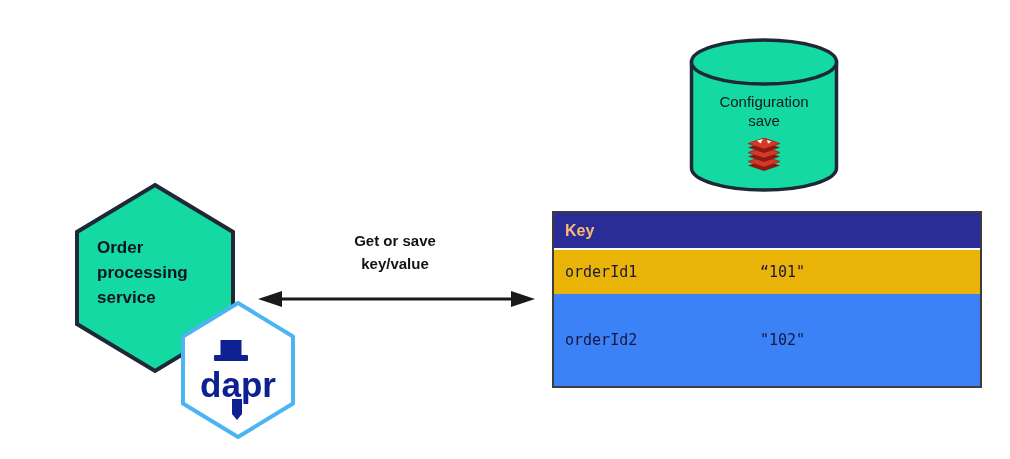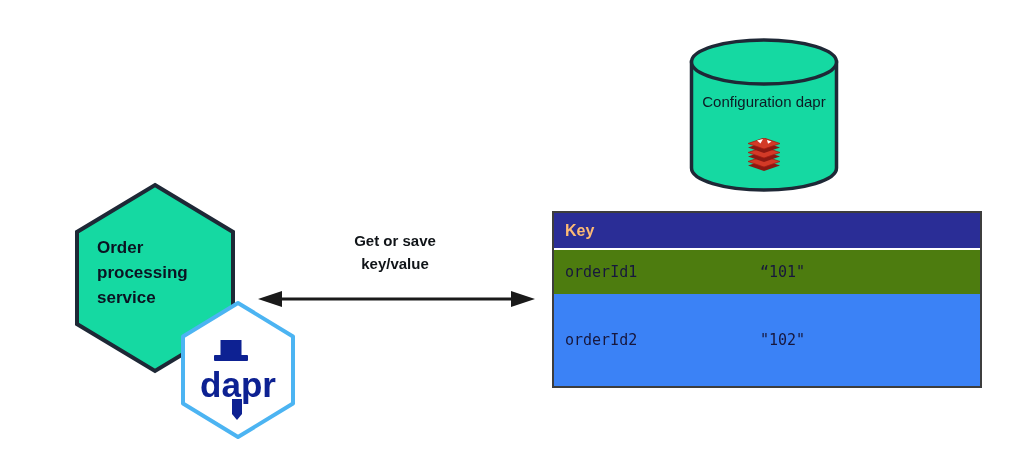--- a/index.html
+++ b/index.html
@@ -42,21 +42,21 @@
   }
   .kv-header{
     height:37px;flex:0 0 37px;background:#2a2d96;color:#fdba74;
     display:grid;grid-template-columns:206px 1fr;align-items:center;
     font-size:16px;font-weight:bold;border-bottom:2px solid #fff;box-sizing:border-box;
   }
   .kv-row{
     display:grid;grid-template-columns:206px 1fr;align-items:center;
     font-family:"DejaVu Sans Mono",monospace;font-size:15px;color:#17173d;
   }
-  .kv-row.r1{height:44px;flex:0 0 44px;background:#4d7c0f;}
+  .kv-row.r1{height:44px;flex:0 0 44px;background:#eab308;}
   .kv-row.r2{flex:1;background:#3b82f6;}
   .cell-key{padding-left:11px;}
 </style>
 </head>
 <body>
 
 <div class="canvas">
 
   <div class="abs hex-node">
     <svg width="164" height="192" viewBox="0 0 164 192">
@@ -83,21 +83,21 @@
     </svg>
   </div>
 
   <div class="abs arrow-label">Get or save key/value</div>
 
   <div class="abs cyl-node">
     <svg width="152" height="158" viewBox="0 0 152 158">
       <path d="M3.5 26 L3.5 132 A72.5 22 0 0 0 148.5 132 L148.5 26 Z" fill="#15d9a2" stroke="#1e2836" stroke-width="3.5"></path>
       <ellipse cx="76" cy="26" rx="72.5" ry="22" fill="#15d9a2" stroke="#1e2836" stroke-width="3.5"></ellipse>
     </svg>
-    <div class="cyl-label">Configuration dapr</div>
+    <div class="cyl-label">Configuration save</div>
     <svg class="redis-icon" width="38" height="36" viewBox="0 0 38 36">
       <polygon points="19,22 35,27.5 19,33 3,27.5" fill="#8c1812"></polygon>
       <polygon points="19,18 35,23.5 19,29 3,23.5" fill="#d33a27" stroke="#a31d12" stroke-width="0.8"></polygon>
       <polygon points="19,13 35,18.5 19,24 3,18.5" fill="#8c1812"></polygon>
       <polygon points="19,9 35,14.5 19,20 3,14.5" fill="#d33a27" stroke="#a31d12" stroke-width="0.8"></polygon>
       <polygon points="19,4 35,9.5 19,15 3,9.5" fill="#8c1812"></polygon>
       <polygon points="19,0 35,5.5 19,11 3,5.5" fill="#d33a27" stroke="#a31d12" stroke-width="0.8"></polygon>
       <polygon points="12,2.5 18,1 15.5,5.5" fill="#ffffff"></polygon>
       <polygon points="22,2 26.5,3.5 23,5.8" fill="#ffffff"></polygon>
     </svg>

